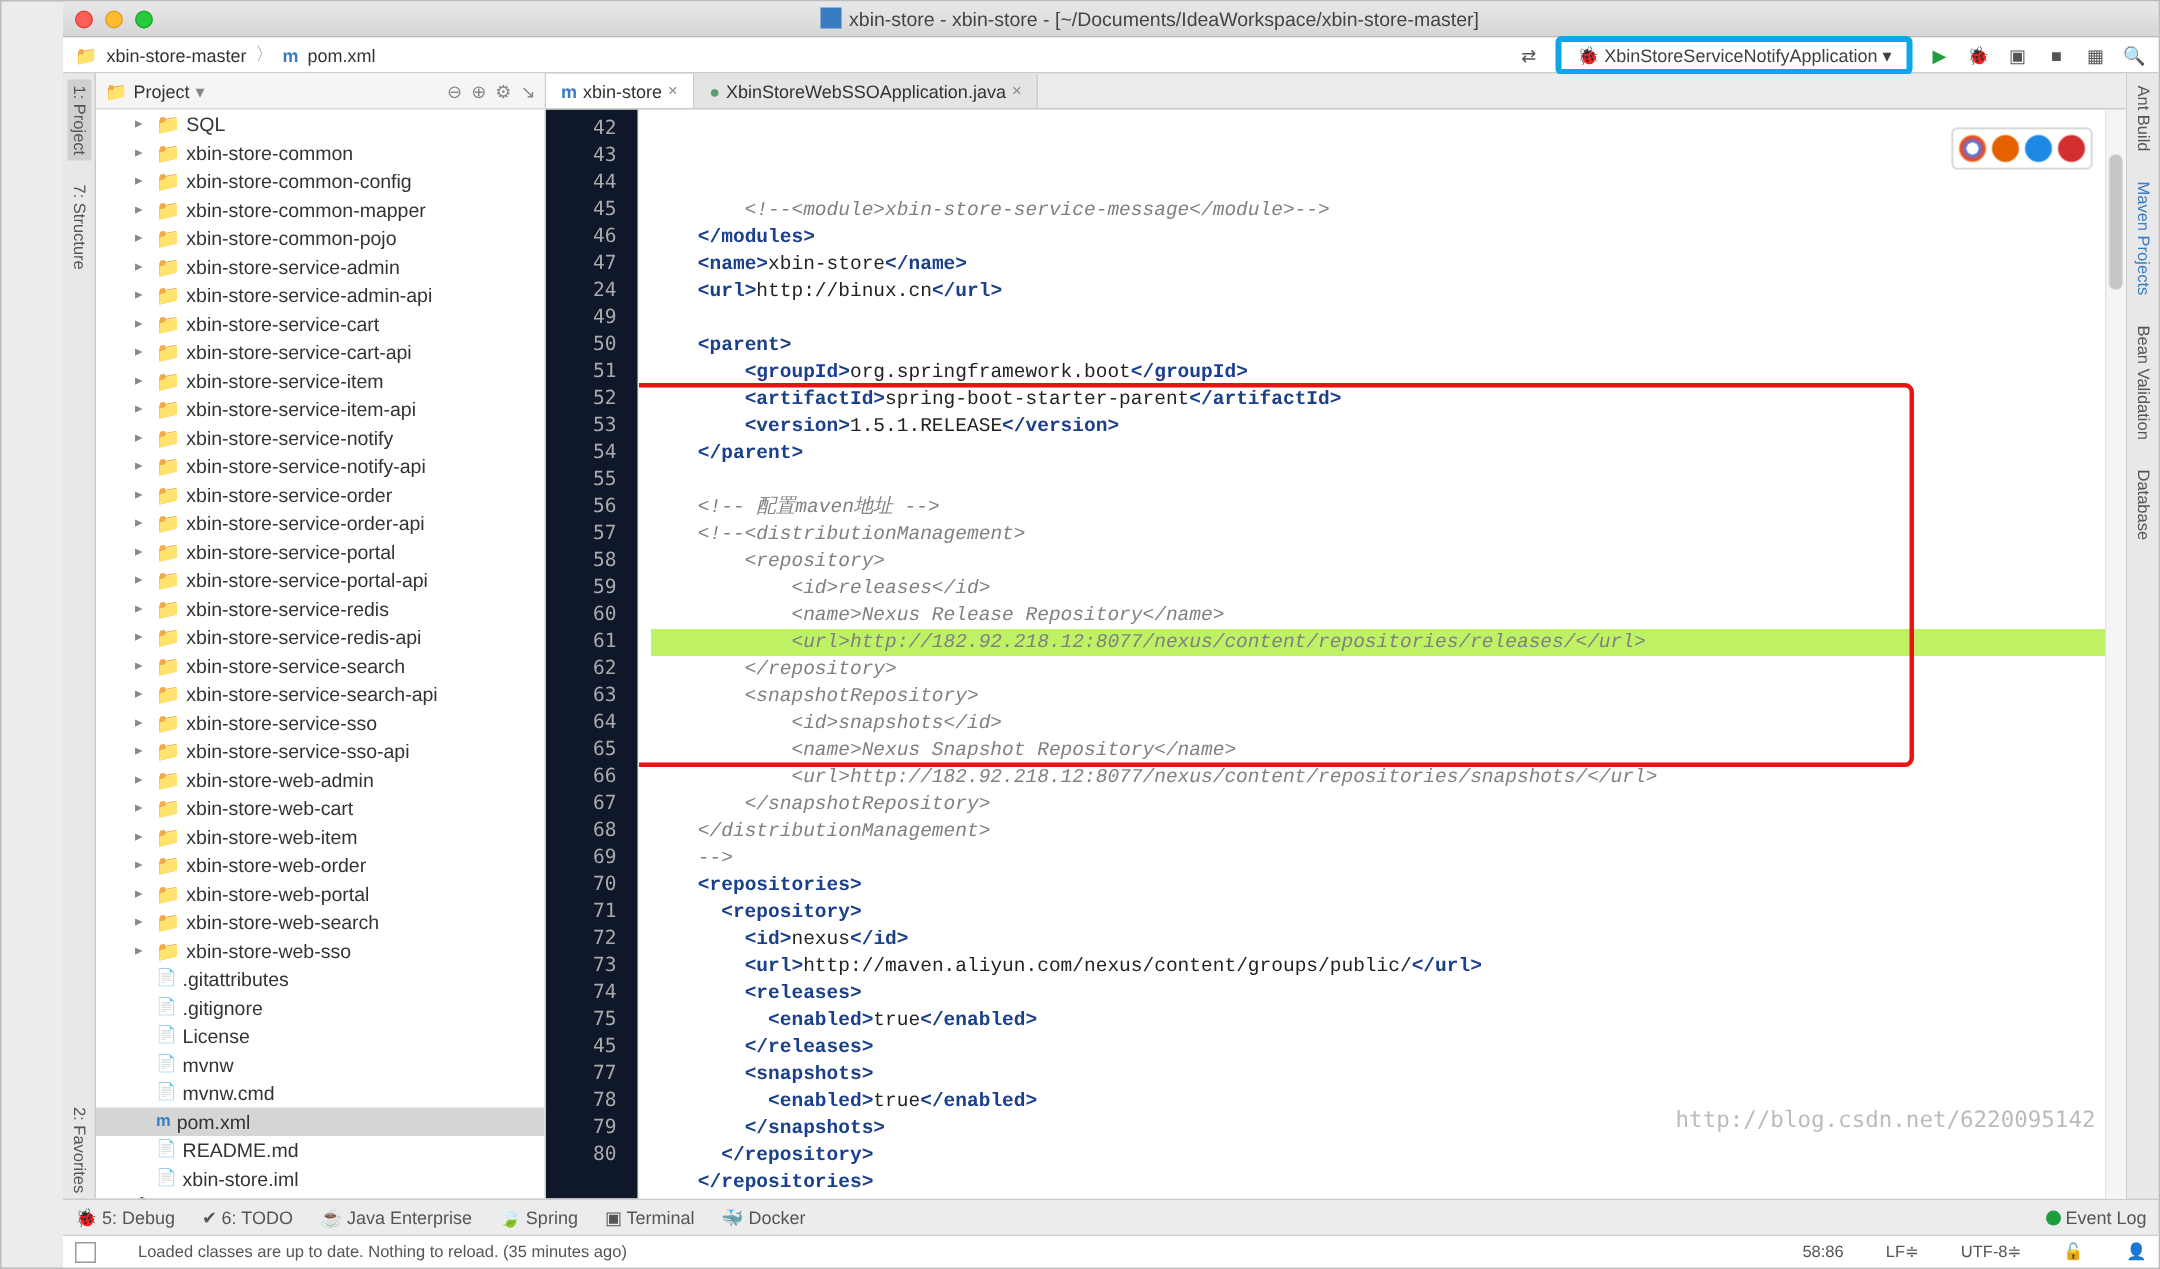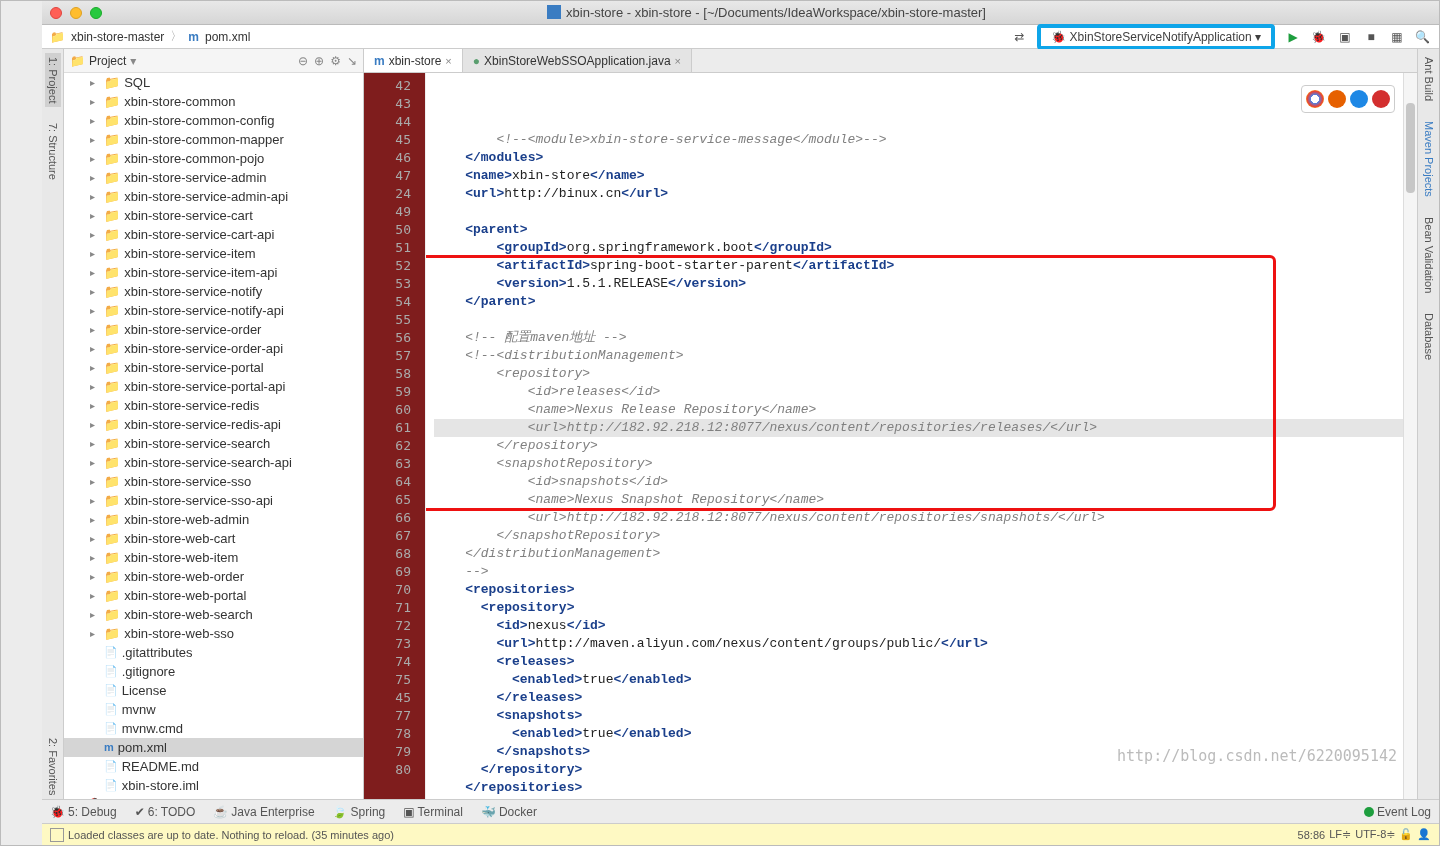--- a/index.html
+++ b/index.html
@@ -48,44 +48,44 @@
 .file-icon{color:#888;font-size:11px;}
 .mvn-icon{color:#3a7cc2;font-weight:bold;font-size:11px;}
 
 
 .editor-area{flex:1;display:flex;flex-direction:column;background:#fff;min-width:0;position:relative;}
 .tabs{height:24px;border-bottom:1px solid #ccc;display:flex;align-items:center;background:#ececec;}
 .tab{padding:0 10px;height:23px;display:flex;align-items:center;gap:4px;font-size:12px;border-right:1px solid #ccc;background:#e4e4e4;}
 .tab.active{background:#fff;}
 .tab-close{color:#888;font-size:11px;}
 .editor-body{flex:1;display:flex;overflow:hidden;font-family:Menlo,Monaco,Consolas,monospace;font-size:13px;line-height:18px;position:relative;}
-.gutter{width:62px;text-align:right;color:#aaa;padding:4px 14px 0 0;background:#7f1d1d;border-right:1px solid #eee;user-select:none;}
+.gutter{width:62px;text-align:right;color:#aaa;padding:4px 14px 0 0;background:#0f172a;border-right:1px solid #eee;user-select:none;}
 .gutter div{height:18px;}
 .code{flex:1;padding:4px 0 0 8px;white-space:pre;color:#222;position:relative;overflow:auto;}
 .code .line{height:18px;font-family:Liberation Mono, monospace;}
 .tag{color:#1a3f8b;font-weight:bold;}
 .comment{color:#808080;font-style:italic;}
-.hl-line{background:#e5e5e5;}
+.hl-line{background:#bef264;}
 .red-box{position:absolute;left:0;border:3px solid #e11;border-radius:6px;pointer-events:none;}
 .scrollbar{position:absolute;right:0;top:0;bottom:0;width:14px;background:#f5f5f5;border-left:1px solid #ddd;}
 .scrollthumb{position:absolute;top:30px;height:90px;left:2px;right:2px;background:#c7c7c7;border-radius:4px;}
 .browser-icons{position:absolute;top:36px;right:22px;display:flex;gap:4px;background:#fff;padding:4px;border:1px solid #ccc;border-radius:4px;z-index:5;}
 .bi{width:18px;height:18px;border-radius:50%;}
 
 
 .bottom-tool{height:24px;background:#ececec;border-top:1px solid #ccc;display:flex;align-items:center;padding:0 8px;gap:18px;font-size:12px;color:#555;}
 .bt-item{display:flex;align-items:center;gap:3px;}
 .bottom-tool .spacer{flex:1;}
 .event-log .dot{width:10px;height:10px;background:#1e9e3e;border-radius:50%;display:inline-block;}
 
-.statusbar{height:22px;background:#fef9c3;border-top:1px solid #ccc;display:flex;align-items:center;padding:0 8px;font-size:11px;color:#555;gap:4px;}
+.statusbar{height:22px;background:#ffffff;border-top:1px solid #ccc;display:flex;align-items:center;padding:0 8px;font-size:11px;color:#555;gap:28px;}
 .statusbar .spacer{flex:1;}
 .sq{width:14px;height:14px;border:1px solid #999;display:inline-block;}
 .lock{color:#888;}
-.watermark{position:absolute;right:20px;bottom:34px;color:#bbb;font-size:15px;font-family:monospace;pointer-events:none;}
+.watermark{position:absolute;right:20px;bottom:44px;color:#bbb;font-size:15px;font-family:monospace;pointer-events:none;}
 </style>
 </head>
 <body>
 
 <div class="window">
 
   <div class="titlebar">
     <div class="traffic">
       <span class="t-close"></span>
       <span class="t-min"></span>

